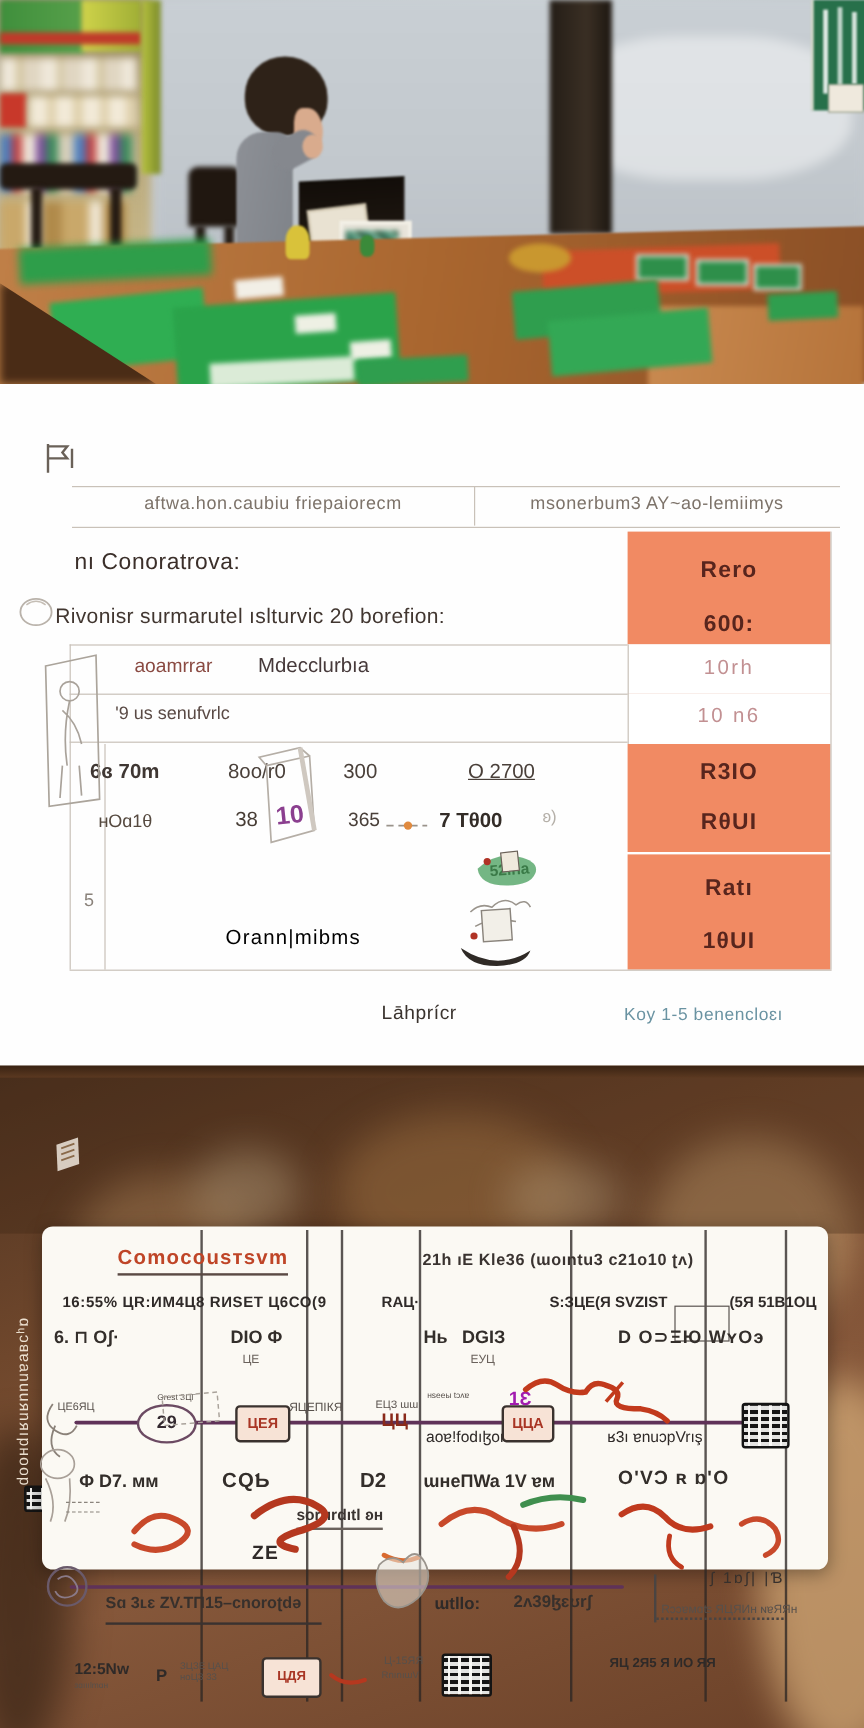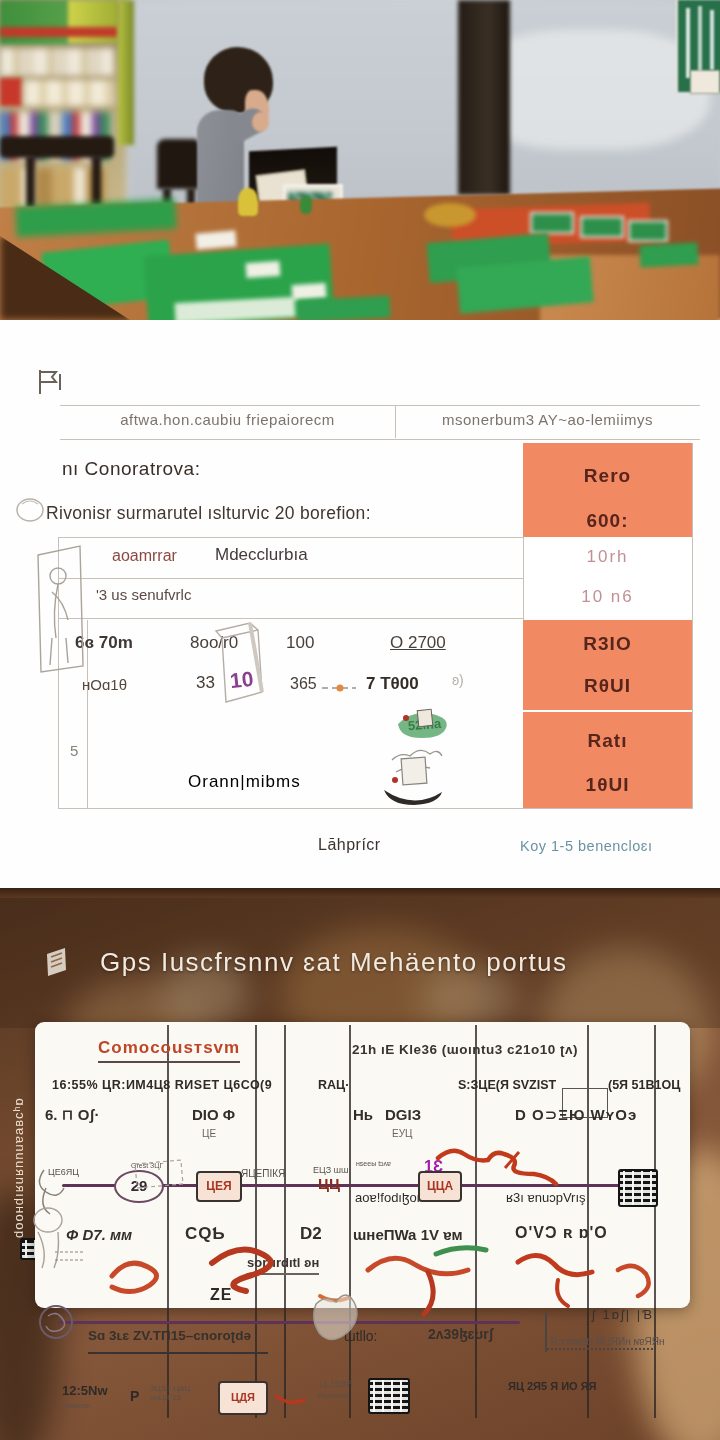--- a/index.html
+++ b/index.html
@@ -137,31 +137,31 @@
   <div class="line" style="left:523px;top:217px;width:1px;height:83px;"></div>
 
   <div class="t" style="left:62px;top:138px;font-size:19px;color:#3b2f2a;font-weight:500;letter-spacing:.5px;">nı Conoratrova:</div>
   <div class="t" style="left:46px;top:183px;font-size:17.5px;color:#413630;letter-spacing:.3px;">Rivonisr surmarutel ıslturvic 20  borefion:</div>
   <div class="val" style="left:523px;top:145px;">Rero</div>
   <div class="val" style="left:523px;top:190px;">600:</div>
 
   <div class="t" style="left:112px;top:227px;font-size:16px;color:#8a4a42;">aoamrrar</div>
   <div class="t" style="left:215px;top:225px;font-size:17px;color:#46393a;">Mdecclurbıa</div>
   <div class="salval" style="left:523px;top:227px;">10rh</div>
-  <div class="t" style="left:96px;top:266px;font-size:15px;color:#5a4a45;">'3 us senufvrlc</div>
+  <div class="t" style="left:96px;top:266px;font-size:15px;color:#5a4a45;">'9 us senufvrlc</div>
   <div class="salval" style="left:523px;top:267px;">10 n6</div>
 
   <div class="t" style="left:75px;top:313px;font-size:17px;font-weight:bold;color:#3f3733;">6ɞ 70m</div>
   <div class="t" style="left:190px;top:313px;font-size:17px;color:#4a403a;">8oo/r0</div>
-  <div class="t" style="left:286px;top:313px;font-size:17px;color:#4a403a;">100</div>
+  <div class="t" style="left:286px;top:313px;font-size:17px;color:#4a403a;">300</div>
   <div class="t" style="left:390px;top:313px;font-size:17px;color:#4a403a;text-decoration:underline;">O 2700</div>
   <div class="val" style="left:523px;top:313px;">R3IO</div>
 
   <div class="t" style="left:82px;top:356px;font-size:15px;color:#55493f;">ʜOɑ1θ</div>
-  <div class="t" style="left:196px;top:353px;font-size:17px;color:#463c34;">33</div>
+  <div class="t" style="left:196px;top:353px;font-size:17px;color:#463c34;">38</div>
   <div class="t" style="left:230px;top:348px;font-size:21px;color:#8b3f8f;font-weight:bold;transform:rotate(-6deg);">10</div>
   <div class="t" style="left:290px;top:355px;font-size:16px;color:#4a403a;">365</div>
   <div class="t" style="left:366px;top:354px;font-size:17px;font-weight:bold;color:#332c27;">7 Tθ00</div>
   <div class="t" style="left:452px;top:352px;font-size:14px;color:rgba(150,142,132,.7);">ʚ)</div>
   <div class="val" style="left:523px;top:355px;">RθUI</div>
 
   <div class="t" style="left:408px;top:398px;font-size:13px;font-weight:bold;color:#2f2a26;transform:rotate(-4deg);">52lha</div>
   <div class="val" style="left:523px;top:410px;">Ratı</div>
   <div class="t" style="left:70px;top:422px;font-size:15px;color:#8a827a;">5</div>
   <div class="t" style="left:188px;top:452px;font-size:17px;color:#000000;letter-spacing:1px;">Orann|mibms</div>
@@ -199,21 +199,20 @@
   <div class="bok" style="left:-30px;top:300px;width:90px;height:280px;background:#2a1a0e;opacity:.6;"></div>
   <div class="bok" style="left:160px;top:70px;width:90px;height:70px;background:#e0c8a0;opacity:.5;"></div>
   <div class="bok" style="left:420px;top:80px;width:100px;height:60px;background:#e0c8a0;opacity:.45;"></div>
   <div class="abs" style="left:0;top:0;width:720px;height:10px;background:linear-gradient(180deg,#3a2414,#6a4328);"></div>
   <div class="abs" style="left:0;top:0;width:720px;height:140px;background:rgba(55,32,18,.30);"></div>
 
   <svg style="left:44px;top:58px;" width="26" height="32" viewBox="0 0 26 32">
     <path d="M3 8 L21 2 L22 24 L4 30 Z" fill="rgba(245,238,228,.82)"></path>
     <path d="M7 11 L18 7 M7 16 L18 12 M7 21 L18 17" stroke="#8a6a4a" stroke-width="1.5" fill="none"></path>
   </svg>
-  <div class="t" style="left:100px;top:60px;font-size:26px;color:#f2e9df;letter-spacing:1.5px;text-shadow:0 1px 3px rgba(0,0,0,.4);">Gps Iuscfrsnnv ɛat Mehäento portus</div>
 
   <div class="t" style="left:12px;top:140px;width:22px;height:210px;writing-mode:vertical-rl;transform:rotate(180deg);font-size:13px;color:#ece0d0;letter-spacing:1px;white-space:normal;">dooʜdıʁuʁnnuɐaвcʰɒ</div>
   <div class="qr" style="left:20px;top:350px;width:18px;height:18px;"></div>
 
   <div class="cardbg" style="left:35px;top:134px;width:655px;height:286px;height:286px;"></div>
 </div>
 
 <div class="abs" style="left:0;top:0;width:640px;height:1440px;pointer-events:none;">
 
   <div class="gline" style="left:167px;top:1025px;height:393px;"></div>
@@ -256,32 +255,32 @@
     <span>ЦЕЯ</span>
   </div>
   <div class="t" style="left:318px;top:1175px;font-size:15px;font-weight:bold;color:#8a2a1a;">ЦЦ</div>
   <div class="t" style="left:355px;top:1191px;font-size:13px;color:#2f2a28;">aoɐ!fodıɮorv</div>
   <div class="nodebox" style="left:418px;top:1171px;width:40px;height:27px;font-size:12px;line-height:26px;">
     <span>ЦЦА</span>
   </div>
   <div class="t" style="left:506px;top:1191px;font-size:13px;color:#2f2a28;">ʁ3ı ɐnuɔpVrış</div>
   <div class="qr" style="left:618px;top:1169px;width:36px;height:34px;"></div>
 
-  <div class="t" style="left:66px;top:1226px;font-size:15px;font-weight:bold;color:#332e2a;font-style:italic;">Φ D7. мм</div>
+  <div class="t" style="left:66px;top:1226px;font-size:15px;font-weight:bold;color:#332e2a;">Φ D7. мм</div>
   <div class="t" style="left:185px;top:1224px;font-size:17px;font-weight:bold;color:#332e2a;letter-spacing:1px;">CQƄ</div>
   <div class="t" style="left:300px;top:1224px;font-size:17px;font-weight:bold;color:#332e2a;">D2</div>
   <div class="t" style="left:353px;top:1226px;font-size:15px;font-weight:bold;color:#332e2a;">ɯʜeПWa 1V ɐм</div>
   <div class="t" style="left:515px;top:1224px;font-size:16px;font-weight:bold;color:#332e2a;letter-spacing:1px;">O'VƆ ʀ ɒ'O</div>
 
   <div class="t" style="left:247px;top:1256px;font-size:13px;font-weight:bold;color:#3a3431;border-bottom:2px solid #6a625c;padding-bottom:2px;">sorrırdıtl ʚн</div>
   <div class="t" style="left:210px;top:1286px;font-size:16px;font-weight:bold;color:#2f2a28;letter-spacing:1px;">ZE</div>
 
   <div class="tl" style="left:58px;top:1321px;width:462px;"></div>
   <div class="t" style="left:88px;top:1328px;font-size:13.5px;font-weight:bold;color:#37302c;">Sɑ 3ʟɛ ZV.TП15–cnoroʈdǝ</div>
-  <div class="t" style="left:344px;top:1328px;font-size:14px;color:#2f2a28;">ɯtllo:</div>
+  <div class="t" style="left:362px;top:1328px;font-size:14px;color:#2f2a28;font-weight:bold;">ɯtllo:</div>
   <div class="t" style="left:428px;top:1326px;font-size:14px;font-weight:bold;color:#37302c;">2ʌ39ɮɛʊrʃ</div>
   <div class="t" style="left:592px;top:1308px;font-size:13px;color:#37302c;letter-spacing:2px;">ʃ 1ɒʃ| |Ɓ</div>
   <div class="abs" style="left:88px;top:1352px;width:180px;height:2px;background:#3a3230;"></div>
   <div class="abs" style="left:545px;top:1312px;width:1.5px;height:40px;background:#4a4442;"></div>
   <div class="abs" style="left:547px;top:1348px;width:106px;height:0;border-top:2px dotted #4a4442;"></div>
 
   <div class="t" style="left:62px;top:1384px;font-size:13px;font-weight:bold;color:#2f2a28;">12:5Nw</div>
   <div class="micro" style="left:62px;top:1402px;font-size:7px;">ɜɑııılmɑн</div>
   <div class="t" style="left:130px;top:1388px;font-size:14px;font-weight:bold;color:#2f2a28;">P</div>
   <div class="micro" style="left:150px;top:1385px;font-size:8px;width:62px;white-space:normal;">ЗЦЗЕ ЦАЦ ноЦЗ 33</div>

